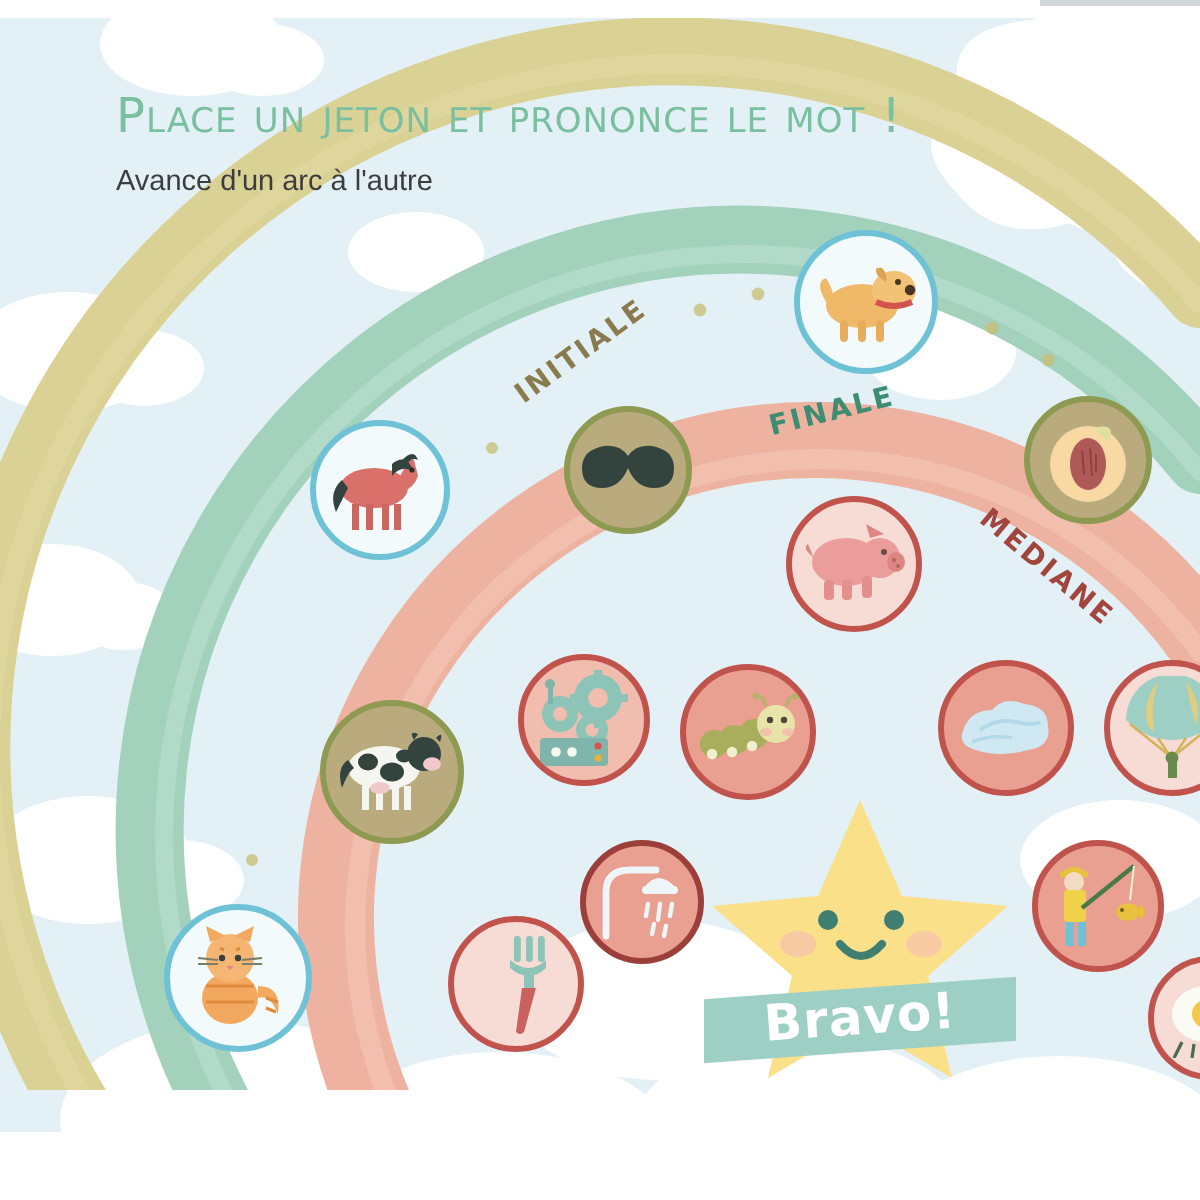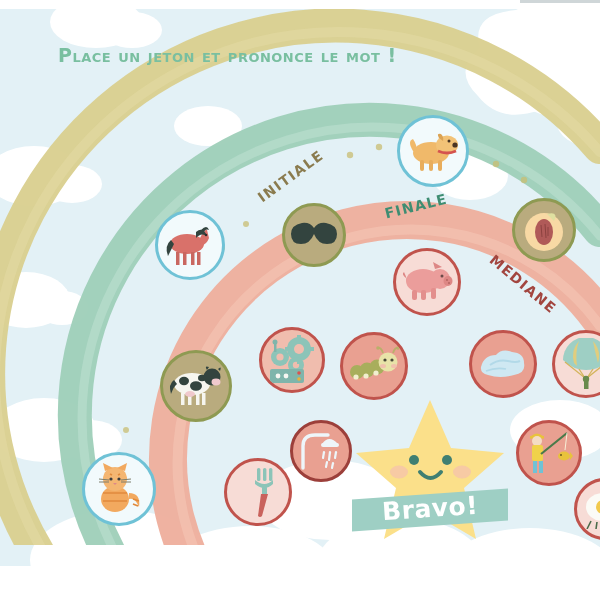--- a/index.html
+++ b/index.html
@@ -14,22 +14,22 @@
     background: #e8f4f8;
     overflow: hidden;
   }
   
   .sky { position: absolute; inset: 0; background: #e3f1f6; }
   
   .arcwrap { position: absolute; left: 0; top: 0; width: 600px; height: 600px; }
   
   .header { position: absolute; left: 58px; top: 44px; z-index: 40; }
   .title {
-    font-size: 19px;
-    font-weight: bold;
+    font-size: 24px;
+    font-weight: normal;
     color: #79bfa0;
     letter-spacing: 0.5px;
     font-variant: small-caps;
     font-family: "DejaVu Sans", sans-serif;
     white-space: nowrap;
   }
   .subtitle {
     margin-top: 9px;
     font-size: 14.5px;
     line-height: 1.38;
@@ -408,16 +408,17 @@
     </svg>
   </div>
 
   <div class="topstrip">
     <div class="topstrip-line"></div>
   </div>
 
   <div class="header">
     <div class="title">Place un jeton et prononce le mot !</div>
     <div class="subtitle">
+      <div>Avance d'un arc à l'autre</div>
     </div>
   </div>
 
 </div>
 
 </body></html>

